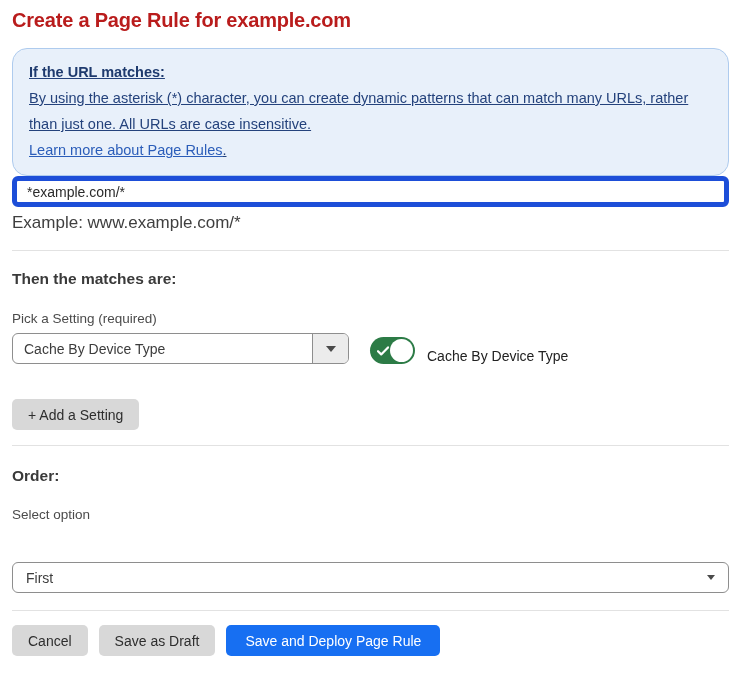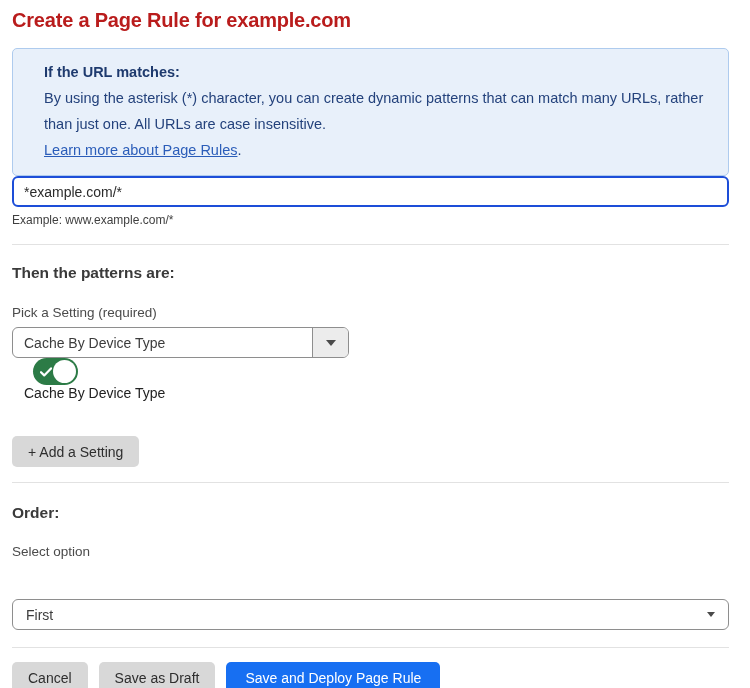--- a/index.html
+++ b/index.html
@@ -17,75 +17,76 @@
     font-size: 20px;
     font-weight: 700;
     color: #b91c1c;
     margin: 0 0 16px 0;
     letter-spacing: -0.2px;
   }
 
   .callout {
     background: var(--callout-bg, #e8f0fa);
     border: 1px solid var(--callout-border, #aecbee);
-    border-radius: 5px;
-    padding: 10px 16px 12px 31px;
+    border-radius: 15px;
+    padding: 10px 16px 12px 16px;
     font-size: 14.5px;
     line-height: 26px;
     color: var(--callout-text, #24427c);
+    text-decoration: underline;
   }
   .callout-heading {
     font-weight: 700;
     color: var(--callout-heading, #1e3a6e);
   }
   .callout-link {
     color: var(--link-blue, #2b5db9);
     text-decoration: underline;
     cursor: pointer;
   }
 
   .field-label {
     font-size: 13.5px;
     color: #4b4b4b;
     margin: 21px 0 7px 0;
   }
   .text-input {
     box-sizing: border-box;
     width: 100%;
     height: 31px;
-    border: 2px solid #1d4ed8;
+    border: 5px solid #1d4ed8;
     border-radius: 6px;
     padding: 0 10px;
     font-family: "Liberation Sans", sans-serif;
     font-size: 14px;
     color: #2b2b2b;
     background: #fff;
     outline: none;
   }
   .helper {
-    font-size: 12px;
+    font-size: 17px;
     color: #3f3f3f;
     margin-top: 6px;
   }
 
   .divider {
     border: none;
     border-top: 1px solid #e2e2e2;
     margin: 17px 0 0 0;
   }
 
   .section-heading {
     font-size: 15.5px;
     font-weight: 700;
     color: #3a3a3a;
     margin: 19px 0 0 0;
   }
   .label-mt { margin-top: 23px; }
 
-  .setting-row { display: flex; align-items: flex-start; flex-direction: column; }
+  .setting-row { display: flex; align-items: flex-end; }
 
   .select {
     box-sizing: border-box;
     height: 31px;
     border: 1px solid #8e8e8e;
     border-radius: 6px;
     background: #fff;
     display: flex;
     align-items: center;
     justify-content: space-between;
@@ -177,21 +178,21 @@
     <div class="callout-heading">If the URL matches:</div>
     <div class="callout-body">By using the asterisk (*) character, you can create dynamic patterns that can match many URLs, rather than just one. All URLs are case insensitive.</div>
     <div><a class="callout-link">Learn more about Page Rules</a><span>.</span></div>
   </div>
 
   <input class="text-input" type="text" value="*example.com/*" style="">
   <div class="helper">Example: www.example.com/*</div>
 
   <hr class="divider">
 
-  <h2 class="section-heading">Then the patterns are:</h2>
+  <h2 class="section-heading">Then the matches are:</h2>
 
   <div class="field-label label-mt">Pick a Setting (required)</div>
 
   <div class="setting-row">
     <div class="select select-small">
       <span>Cache By Device Type</span>
       <span class="arrow-box">
         <span class="triangle-down"></span>
       </span>
     </div>

